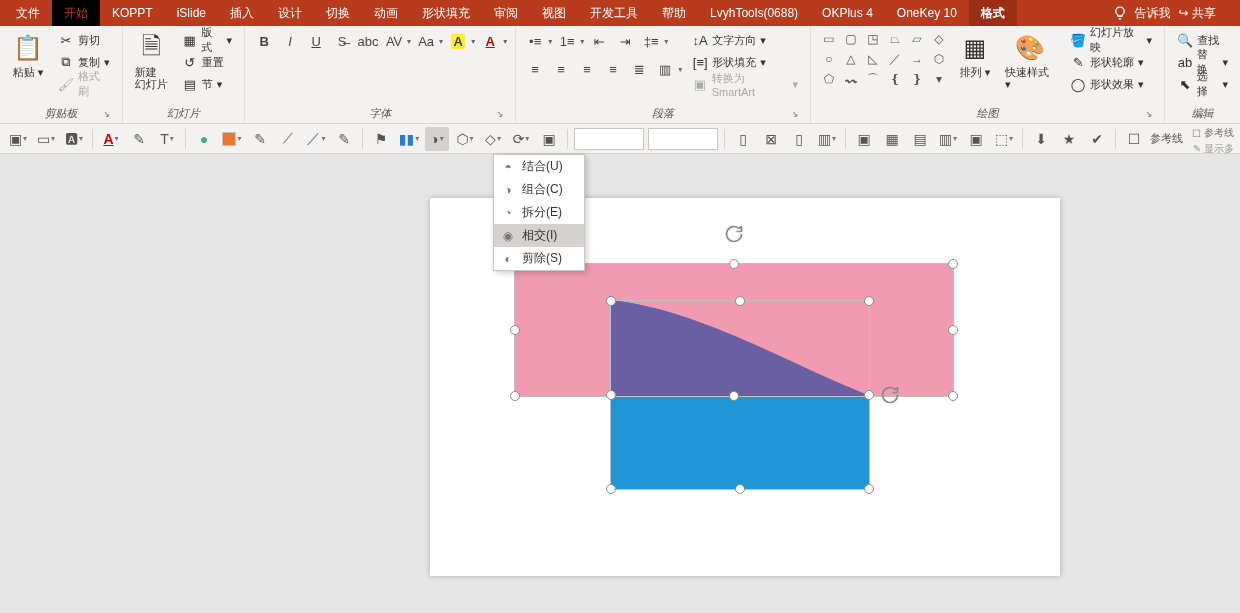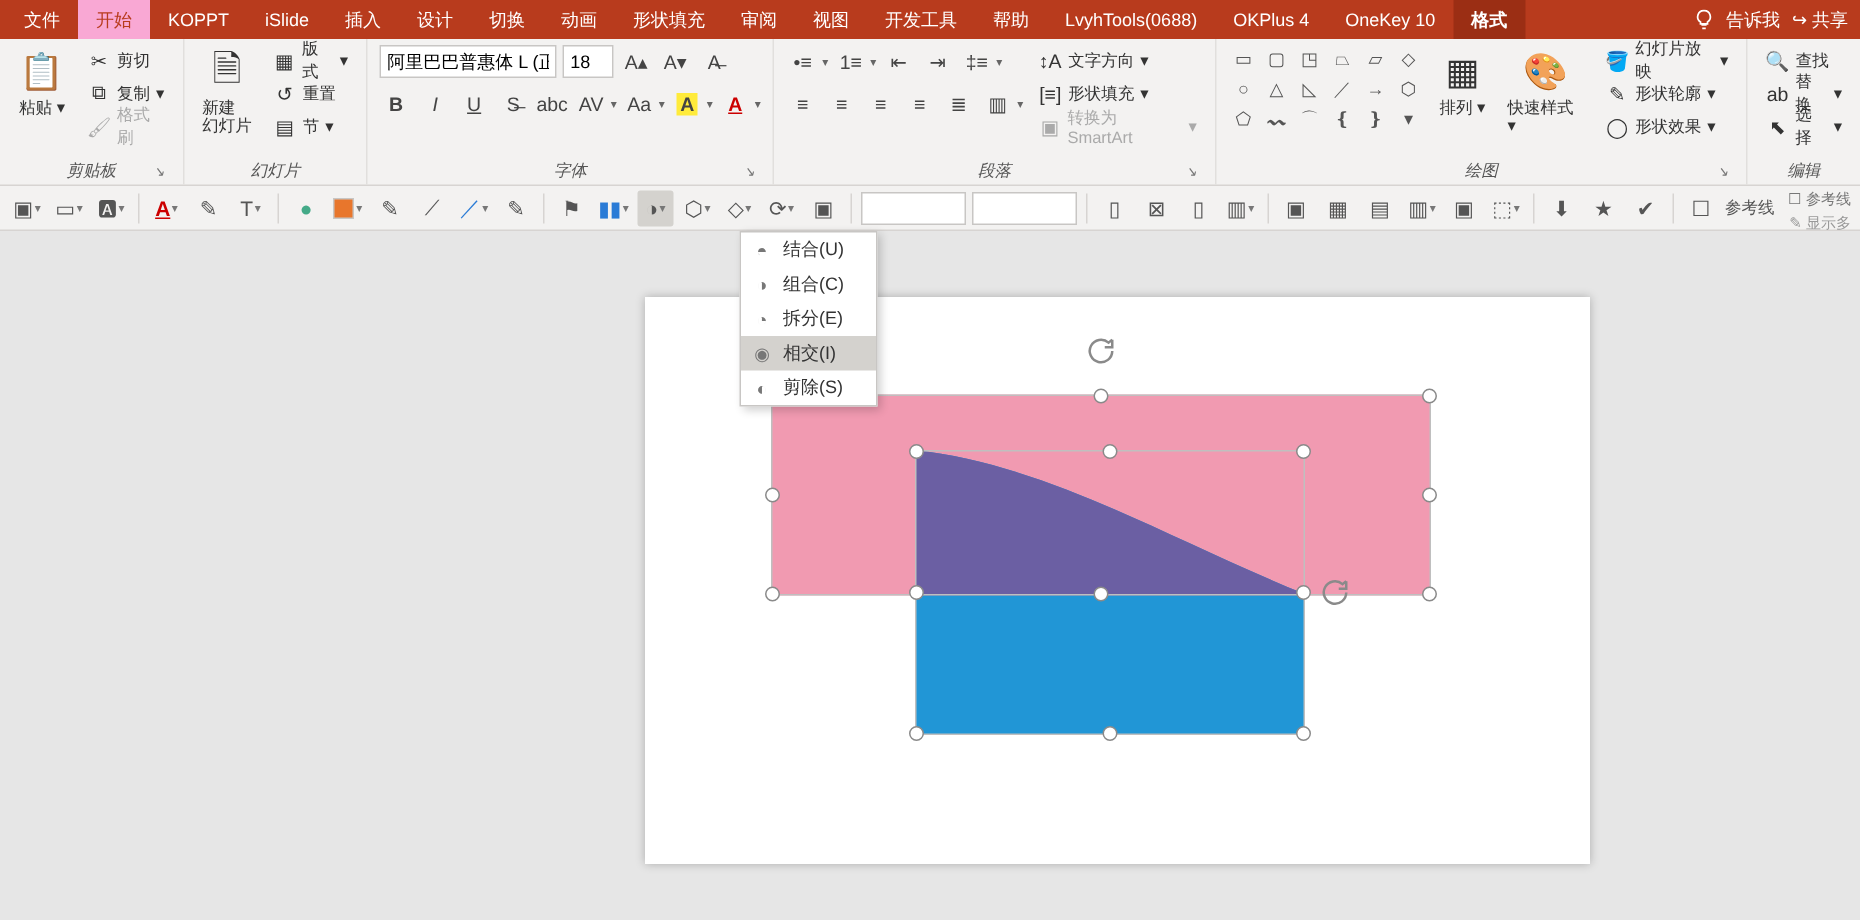--- a/index.html
+++ b/index.html
@@ -1,23 +1,23 @@
 <!DOCTYPE html>
 <html><head>
 <meta charset="utf-8">
 <style>
   * { box-sizing: border-box; margin: 0; padding: 0; font-family: "Microsoft YaHei", Arial, sans-serif; }
   body { width: 1240px; height: 613px; background: #e6e6e6; overflow: hidden; font-size: 12px; color: #333; }
 
   
   .tabs { display: flex; align-items: stretch; height: 26px; background: #b83b1d; color: #fff; padding-left: 4px; }
   .tab { padding: 0 12px; display: flex; align-items: center; font-size: 12px; cursor: pointer; }
-  .tab.active { background: #f9a8d4; color: #b83b1d; }
+  .tab.active { background: #000000; color: #b83b1d; }
   .tab.contextual { background: #9b2e14; font-weight: bold; }
-  .tabs-right { margin-left: auto; display: flex; align-items: center; gap: 8px; padding-right: 8px; }
+  .tabs-right { margin-left: auto; display: flex; align-items: center; gap: 8px; padding-right: 24px; }
   .tell-icon { width: 14px; height: 14px; }
 
   
   .ribbon { display: flex; background: #f3f2f1; border-bottom: 1px solid #d7d4d2; height: 98px; }
   .group { border-right: 1px solid #e1dfdd; padding: 4px 8px 2px 8px; display: flex; flex-direction: column; justify-content: space-between; position: relative; }
   .group-body { flex: 1; display: flex; align-items: flex-start; gap: 6px; }
   .group-label { text-align: center; font-size: 11px; color: #555; padding-top: 2px; position: relative; font-style: italic; }
   .dlg-launcher { position:absolute; right:4px; bottom:2px; font-size:9px; color:#777; cursor:pointer; }
 
   .bigbtn { display:flex; flex-direction:column; align-items:center; gap:2px; padding:2px 4px; cursor:pointer; }
@@ -140,31 +140,20 @@
             <span>重置</span>
           </div>
         <div class="smallbtn"><span class="ic">▤</span><span>节</span> ▾</div>
       </div>
     </div>
     <div class="group-label">幻灯片</div>
   </div>
 
   <div class="group">
     <div class="group-body" style="flex-direction:column; gap:6px;">
-      <div class="row">
-        <div class="combo">
-            <input style="width: 118px;" value="阿里巴巴普惠体 L (正">
-          </div>
-        <div class="combo">
-            <input style="width: 34px;" value="18">
-          </div>
-        <div class="tinybtn">A▴</div>
-        <div class="tinybtn">A▾</div>
-        <div class="tinybtn">A̶</div>
-      </div>
       <div class="row icon-row">
         <div class="tinybtn">
             <b>B</b>
           </div>
         <div class="tinybtn">
             <i>I</i>
           </div>
         <div class="tinybtn">
             <u>U</u>
           </div>

